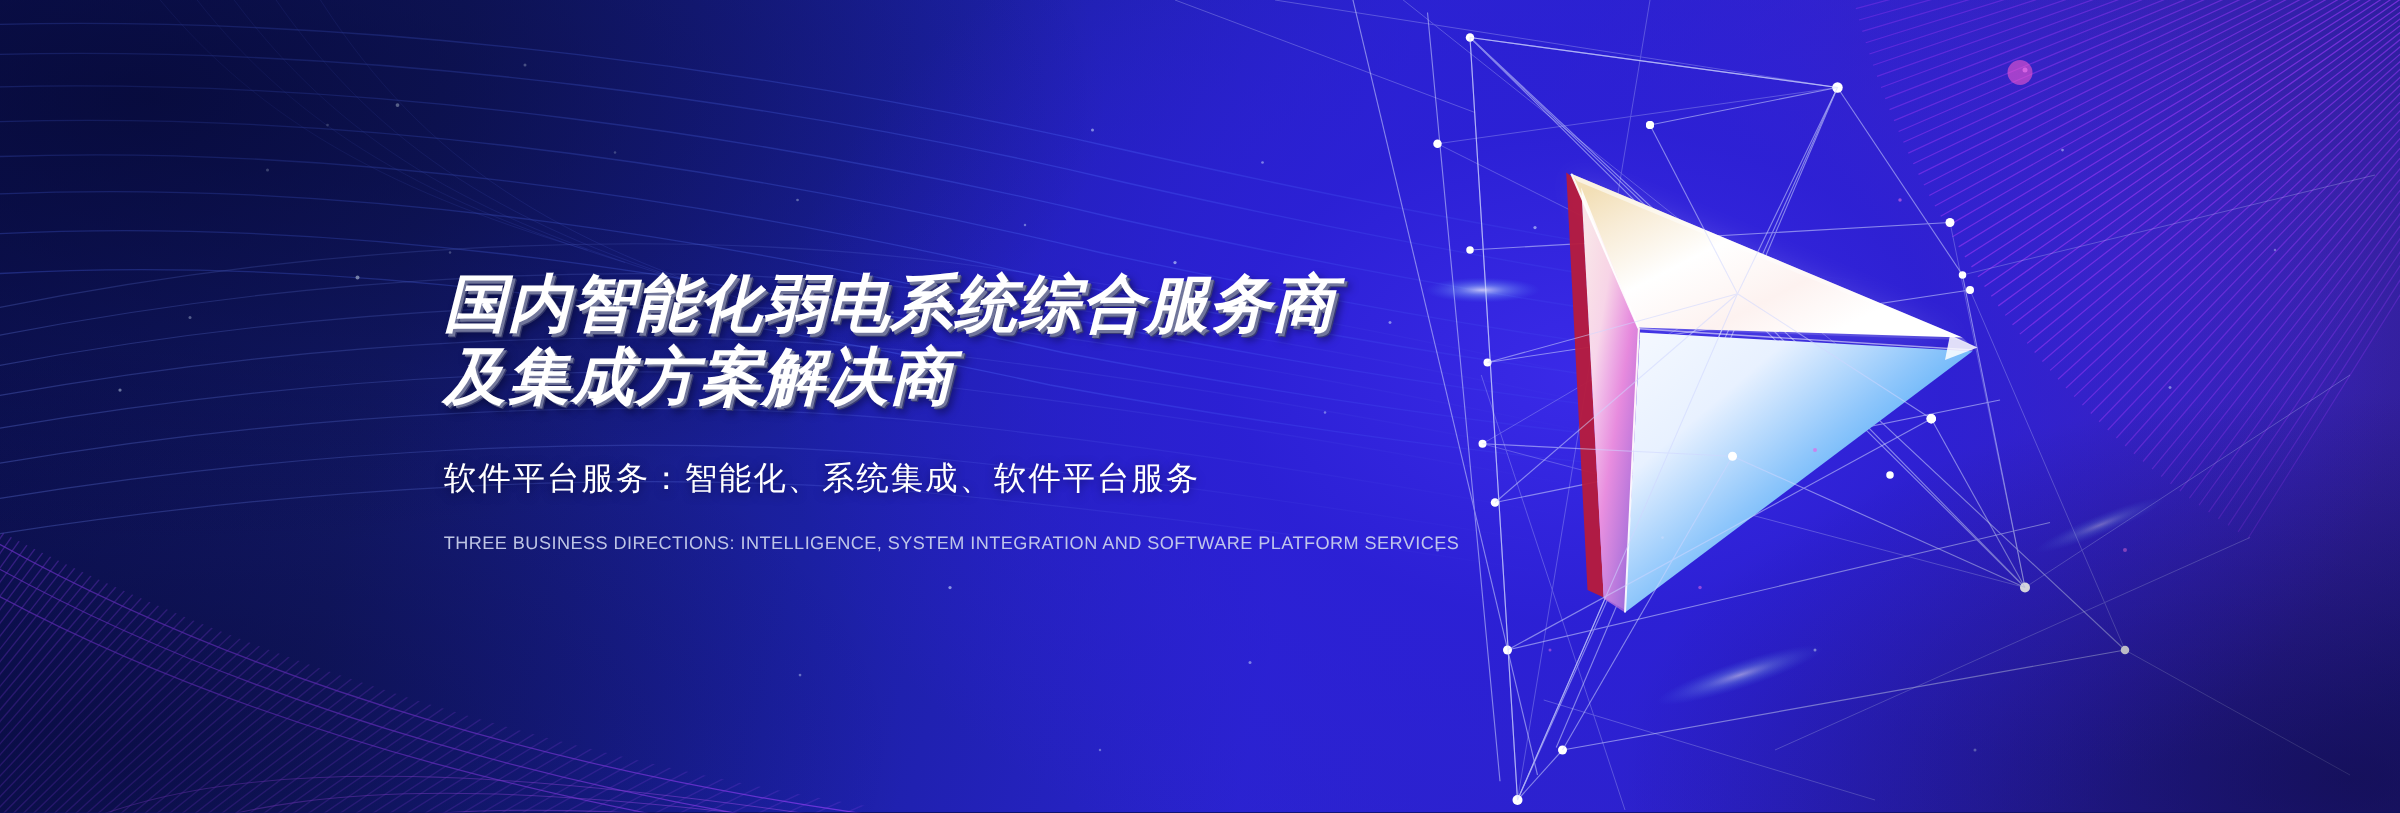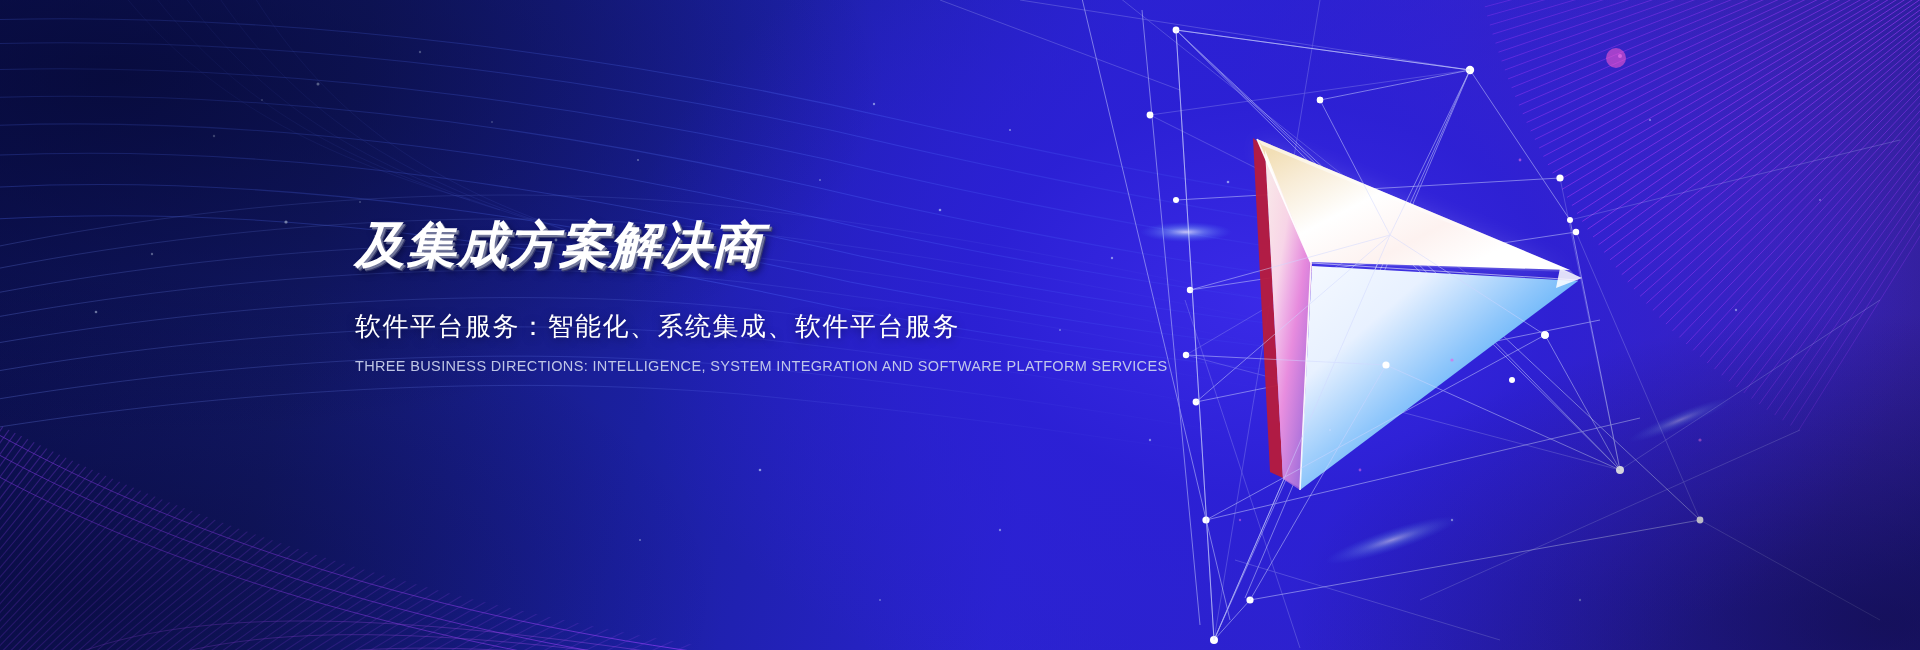--- a/index.html
+++ b/index.html
@@ -62,21 +62,21 @@
   .subtitle-cn {
     margin-top: 36px;
     color: #ffffff;
     font-size: 26px;
     font-weight: 400;
     letter-spacing: 1.5px;
     white-space: nowrap;
     text-shadow: 0 2px 8px rgba(4,6,40,0.55);
   }
   .subtitle-en {
-    margin-top: 14px;
+    margin-top: 27px;
     color: #cdd4ee;
     font-size: 14.5px;
     font-weight: 400;
     letter-spacing: 0.35px;
     white-space: nowrap;
     opacity: 0.92;
   }
 
   
   svg.full { position: absolute; inset: 0; width: 1920px; height: 650px; display: block; }
@@ -589,18 +589,19 @@
       <circle cx="1700" cy="440" r="1.6" opacity="0.6"></circle>
       <circle cx="1360" cy="470" r="1.4" opacity="0.55"></circle>
       <circle cx="1240" cy="520" r="1.2" opacity="0.5"></circle>
       <circle cx="1620" cy="56" r="2.0" opacity="0.8"></circle>
     </g>
   </svg>
 
   <div class="vignette"></div>
 
   <div class="copy">
+    <div class="headline l1">国内智能化弱电系统综合服务商</div>
     <div class="headline l2">及集成方案解决商</div>
     <div class="subtitle-cn">软件平台服务：智能化、系统集成、软件平台服务</div>
     <div class="subtitle-en">THREE BUSINESS DIRECTIONS: INTELLIGENCE, SYSTEM INTEGRATION AND SOFTWARE PLATFORM SERVICES</div>
   </div>
 
 </div>
 
 </body></html>

